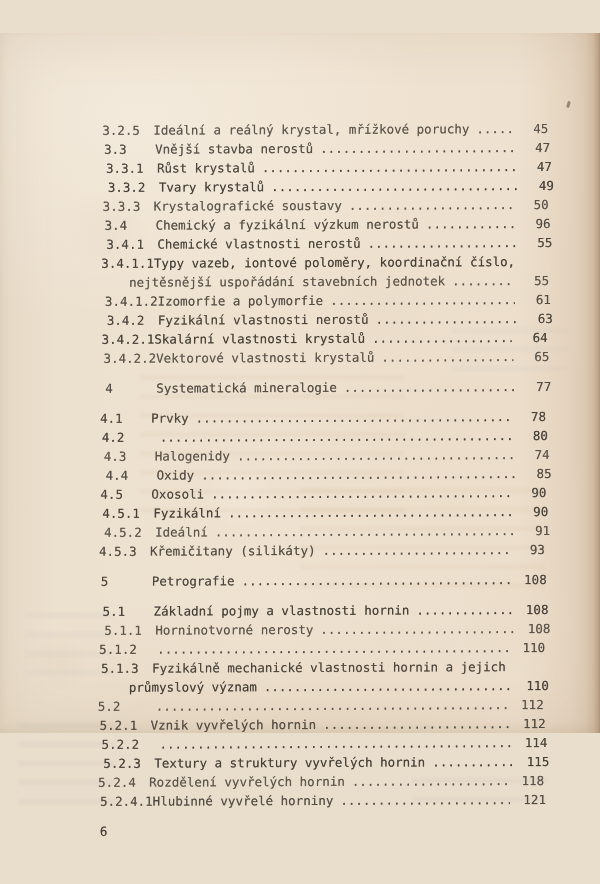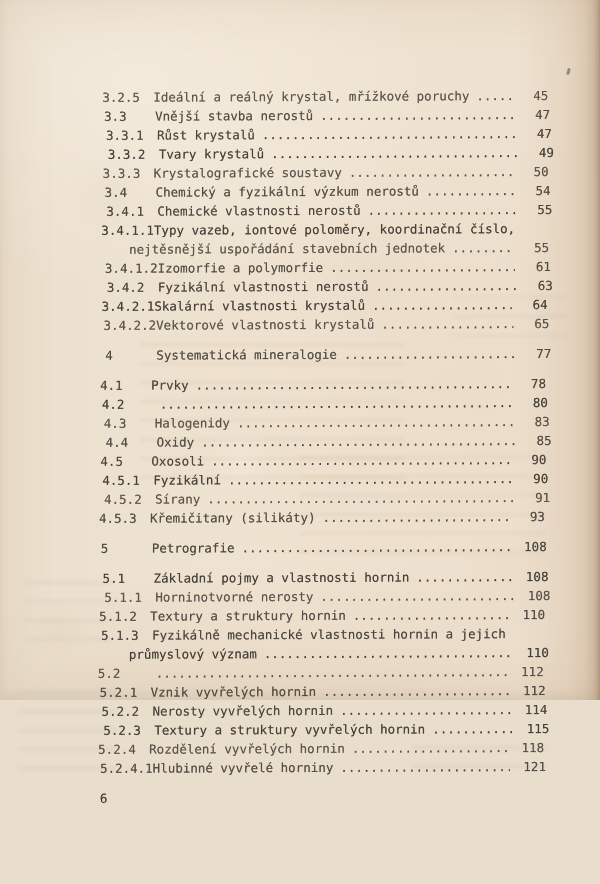--- a/index.html
+++ b/index.html
@@ -11,20 +11,21 @@
   .paper {
     position: relative;
     width: 600px; height: 700px;
     background:
       radial-gradient(ellipse 420px 300px at 22% 12%, rgba(255,250,242,0.35), rgba(255,250,242,0) 70%),
       radial-gradient(ellipse 500px 420px at 75% 55%, rgba(222,200,175,0.18), rgba(222,200,175,0) 65%),
       radial-gradient(ellipse 600px 200px at 50% 100%, rgba(205,180,152,0.20), rgba(205,180,152,0) 70%),
       linear-gradient(90deg, #ebdfcd 0%, #efe3d1 45%, #eee1cf 86%, #e6d6c2 95%, #dcc9b2 99%, #d2bda4 100%);
     box-shadow: inset 0 0 55px rgba(150,120,88,0.14), inset 0 -4px 10px rgba(150,120,88,0.12);
     font-family: "DejaVu Sans Mono", "Liberation Mono", monospace;
+    margin-top: 33px;
   }
   
   .paper::before {
     content: "";
     position: absolute; inset: 0;
     background:
       radial-gradient(circle 60px at 18% 28%, rgba(210,190,165,0.12), transparent 70%),
       radial-gradient(circle 90px at 62% 40%, rgba(215,195,170,0.10), transparent 70%),
       radial-gradient(circle 50px at 40% 66%, rgba(255,252,245,0.18), transparent 70%),
       radial-gradient(circle 80px at 85% 83%, rgba(214,192,166,0.12), transparent 70%),
@@ -105,54 +106,54 @@
   <div class="speck"></div>
 
   <div class="sheet">
     <div class="content" id="toc">
         <div class="block">
           <div class="row" style="transform: translateX(-3px); opacity: 0.86;"><span class="num">3.2.5</span><span class="title">Ideální a reálný krystal, mřížkové poruchy</span><span class="dots">..........................................................................................</span><span class="page">45</span></div>
           <div class="row" style="transform: translateX(-1px); opacity: 0.91;"><span class="num">3.3</span><span class="title">Vnější stavba nerostů</span><span class="dots">..........................................................................................</span><span class="page">47</span></div>
           <div class="row" style="transform: translateX(1px); opacity: 0.95;"><span class="num">3.3.1</span><span class="title">Růst krystalů</span><span class="dots">..........................................................................................</span><span class="page">47</span></div>
           <div class="row" style="transform: translateX(3px); opacity: 0.99;"><span class="num">3.3.2</span><span class="title">Tvary krystalů</span><span class="dots">..........................................................................................</span><span class="page">49</span></div>
           <div class="row" style="transform: translateX(-2px); opacity: 0.86;"><span class="num">3.3.3</span><span class="title">Krystalografické soustavy</span><span class="dots">..........................................................................................</span><span class="page">50</span></div>
-          <div class="row" style="transform: translateX(0px); opacity: 0.91;"><span class="num">3.4</span><span class="title">Chemický a fyzikální výzkum nerostů</span><span class="dots">..........................................................................................</span><span class="page">54</span></div>
+          <div class="row" style="transform: translateX(0px); opacity: 0.91;"><span class="num">3.4</span><span class="title">Chemický a fyzikální výzkum nerostů</span><span class="dots">..........................................................................................</span><span class="page">96</span></div>
           <div class="row" style="transform: translateX(2px); opacity: 0.95;"><span class="num">3.4.1</span><span class="title">Chemické vlastnosti nerostů</span><span class="dots">..........................................................................................</span><span class="page">55</span></div>
           <div class="row" style="transform: translateX(-3px); opacity: 0.99;"><span class="num">3.4.1.1</span><span class="title">Typy vazeb, iontové poloměry, koordinační číslo,</span></div>
           <div class="row cont" style="transform: translateX(-1px); opacity: 0.86;"><span class="title">nejtěsnější uspořádání stavebních jednotek</span><span class="dots">..........................................................................................</span><span class="page">55</span></div>
           <div class="row" style="transform: translateX(1px); opacity: 0.91;"><span class="num">3.4.1.2</span><span class="title">Izomorfie a polymorfie</span><span class="dots">..........................................................................................</span><span class="page">61</span></div>
           <div class="row" style="transform: translateX(3px); opacity: 0.95;"><span class="num">3.4.2</span><span class="title">Fyzikální vlastnosti nerostů</span><span class="dots">..........................................................................................</span><span class="page">63</span></div>
           <div class="row" style="transform: translateX(-2px); opacity: 0.99;"><span class="num">3.4.2.1</span><span class="title">Skalární vlastnosti krystalů</span><span class="dots">..........................................................................................</span><span class="page">64</span></div>
           <div class="row" style="transform: translateX(0px); opacity: 0.86;"><span class="num">3.4.2.2</span><span class="title">Vektorové vlastnosti krystalů</span><span class="dots">..........................................................................................</span><span class="page">65</span></div>
         </div>
         <div class="block">
           <div class="row" style="transform: translateX(2px); opacity: 0.91;"><span class="num">4</span><span class="title">Systematická mineralogie</span><span class="dots">..........................................................................................</span><span class="page">77</span></div>
         </div>
         <div class="block">
           <div class="row" style="transform: translateX(-3px); opacity: 0.95;"><span class="num">4.1</span><span class="title">Prvky</span><span class="dots">..........................................................................................</span><span class="page">78</span></div>
           <div class="row" style="transform: translateX(-1px); opacity: 0.99;"><span class="num">4.2</span><span class="dots">..........................................................................................</span><span class="page">80</span></div>
-          <div class="row" style="transform: translateX(1px); opacity: 0.86;"><span class="num">4.3</span><span class="title">Halogenidy</span><span class="dots">..........................................................................................</span><span class="page">83</span></div>
+          <div class="row" style="transform: translateX(1px); opacity: 0.86;"><span class="num">4.3</span><span class="title">Halogenidy</span><span class="dots">..........................................................................................</span><span class="page">74</span></div>
           <div class="row" style="transform: translateX(3px); opacity: 0.91;"><span class="num">4.4</span><span class="title">Oxidy</span><span class="dots">..........................................................................................</span><span class="page">85</span></div>
           <div class="row" style="transform: translateX(-2px); opacity: 0.95;"><span class="num">4.5</span><span class="title">Oxosoli</span><span class="dots">..........................................................................................</span><span class="page">90</span></div>
           <div class="row" style="transform: translateX(0px); opacity: 0.99;"><span class="num">4.5.1</span><span class="title">Fyzikální</span><span class="dots">..........................................................................................</span><span class="page">90</span></div>
-          <div class="row" style="transform: translateX(2px); opacity: 0.86;"><span class="num">4.5.2</span><span class="title">Sírany</span><span class="dots">..........................................................................................</span><span class="page">91</span></div>
+          <div class="row" style="transform: translateX(2px); opacity: 0.86;"><span class="num">4.5.2</span><span class="title">Ideální</span><span class="dots">..........................................................................................</span><span class="page">91</span></div>
           <div class="row" style="transform: translateX(-3px); opacity: 0.91;"><span class="num">4.5.3</span><span class="title">Křemičitany (silikáty)</span><span class="dots">..........................................................................................</span><span class="page">93</span></div>
         </div>
         <div class="block">
           <div class="row" style="transform: translateX(-1px); opacity: 0.95;"><span class="num">5</span><span class="title">Petrografie</span><span class="dots">..........................................................................................</span><span class="page">108</span></div>
         </div>
         <div class="block">
           <div class="row" style="transform: translateX(1px); opacity: 0.99;"><span class="num">5.1</span><span class="title">Základní pojmy a vlastnosti hornin</span><span class="dots">..........................................................................................</span><span class="page">108</span></div>
           <div class="row" style="transform: translateX(3px); opacity: 0.86;"><span class="num">5.1.1</span><span class="title">Horninotvorné nerosty</span><span class="dots">..........................................................................................</span><span class="page">108</span></div>
-          <div class="row" style="transform: translateX(-2px); opacity: 0.91;"><span class="num">5.1.2</span><span class="title">Textury a struktury hornin</span><span class="dots">..........................................................................................</span><span class="page">110</span></div>
+          <div class="row" style="transform: translateX(-2px); opacity: 0.91;"><span class="num">5.1.2</span><span class="dots">..........................................................................................</span><span class="page">110</span></div>
           <div class="row" style="transform: translateX(0px); opacity: 0.95;"><span class="num">5.1.3</span><span class="title">Fyzikálně mechanické vlastnosti hornin a jejich</span></div>
           <div class="row cont" style="transform: translateX(2px); opacity: 0.99;"><span class="title">průmyslový význam</span><span class="dots">..........................................................................................</span><span class="page">110</span></div>
           <div class="row" style="transform: translateX(-3px); opacity: 0.86;"><span class="num">5.2</span><span class="dots">..........................................................................................</span><span class="page">112</span></div>
           <div class="row" style="transform: translateX(-1px); opacity: 0.91;"><span class="num">5.2.1</span><span class="title">Vznik vyvřelých hornin</span><span class="dots">..........................................................................................</span><span class="page">112</span></div>
-          <div class="row" style="transform: translateX(1px); opacity: 0.95;"><span class="num">5.2.2</span><span class="title">Nerosty vyvřelých hornin</span><span class="dots">..........................................................................................</span><span class="page">114</span></div>
+          <div class="row" style="transform: translateX(1px); opacity: 0.95;"><span class="num">5.2.2</span><span class="dots">..........................................................................................</span><span class="page">114</span></div>
           <div class="row" style="transform: translateX(3px); opacity: 0.99;"><span class="num">5.2.3</span><span class="title">Textury a struktury vyvřelých hornin</span><span class="dots">..........................................................................................</span><span class="page">115</span></div>
           <div class="row" style="transform: translateX(-2px); opacity: 0.86;"><span class="num">5.2.4</span><span class="title">Rozdělení vyvřelých hornin</span><span class="dots">..........................................................................................</span><span class="page">118</span></div>
           <div class="row" style="transform: translateX(0px); opacity: 0.91;"><span class="num">5.2.4.1</span><span class="title">Hlubinné vyvřelé horniny</span><span class="dots">..........................................................................................</span><span class="page">121</span></div>
         </div>
       </div>
     <div class="footer">
       <span>6</span>
     </div>
   </div>
 </div>

